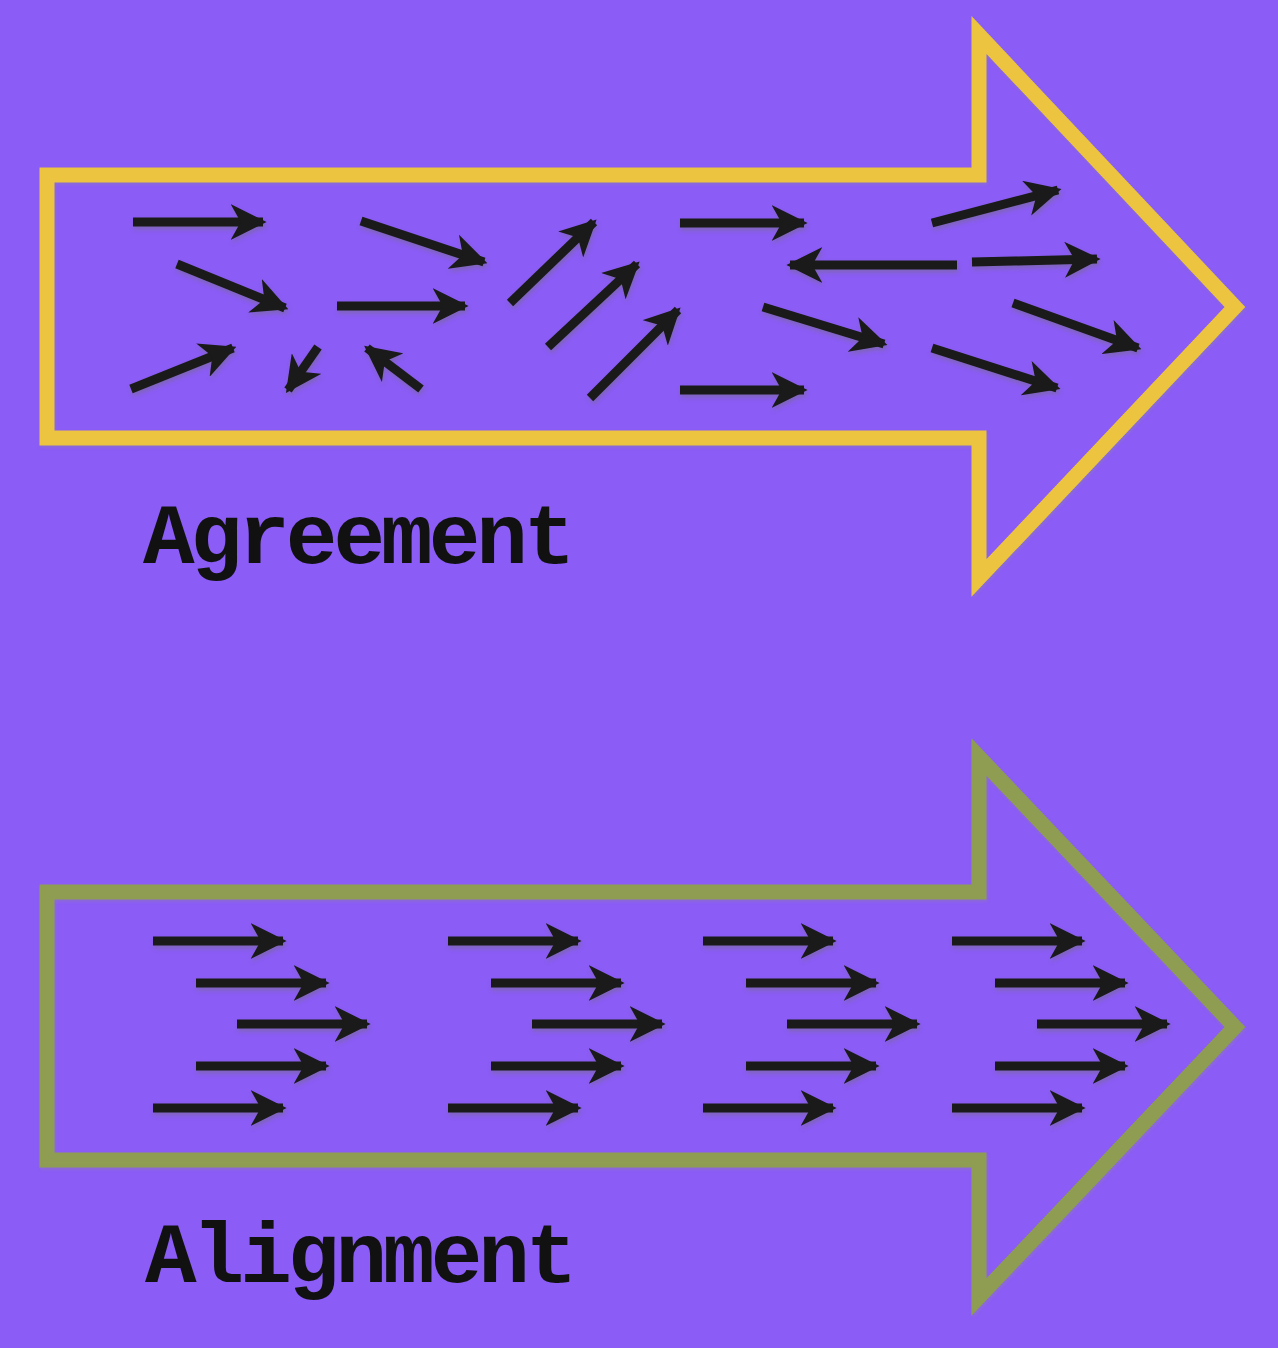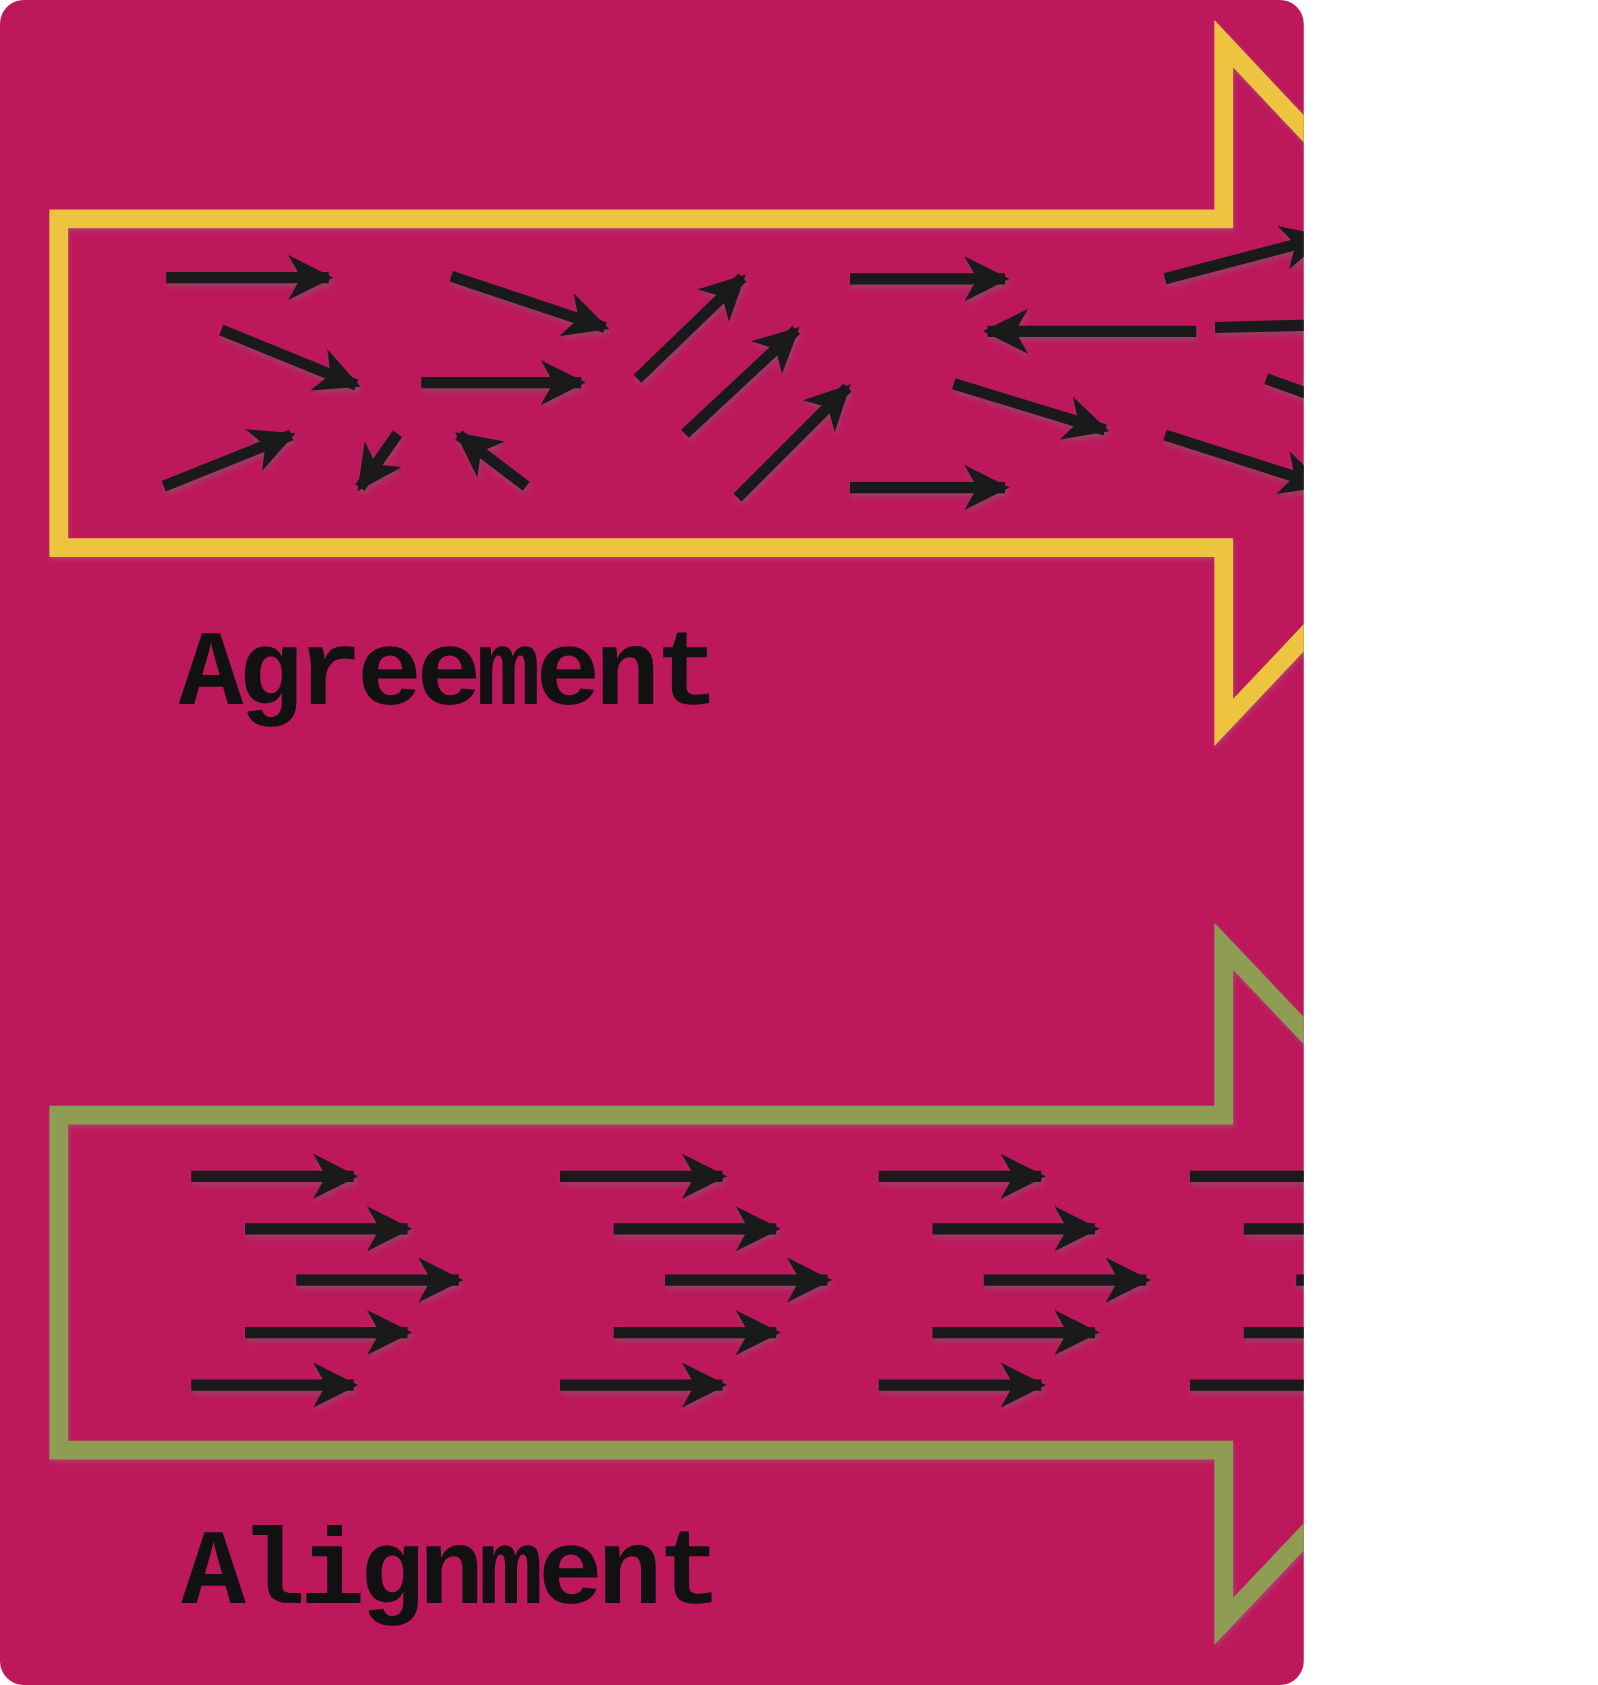--- a/index.html
+++ b/index.html
@@ -3,25 +3,24 @@
 <meta charset="utf-8">
 <style>
   html, body {
     margin: 0;
     padding: 0;
     background: #ffffff;
     font-family: "Liberation Sans", sans-serif;
   }
   .canvas {
     position: relative;
-    width: 1043px;
+    width: 1278px;
     height: 1348px;
-    background: #be185d;
+    background: #8b5cf6;
     overflow: hidden;
-    border-radius: 19px;
   }
   svg { display: block; }
   .outline {
     fill: none;
     stroke-linejoin: miter;
     stroke-miterlimit: 12;
     filter: drop-shadow(1px 2px 1.5px rgba(140,140,140,0.35));
   }
   .small-arrows line {
     stroke-linecap: butt;

